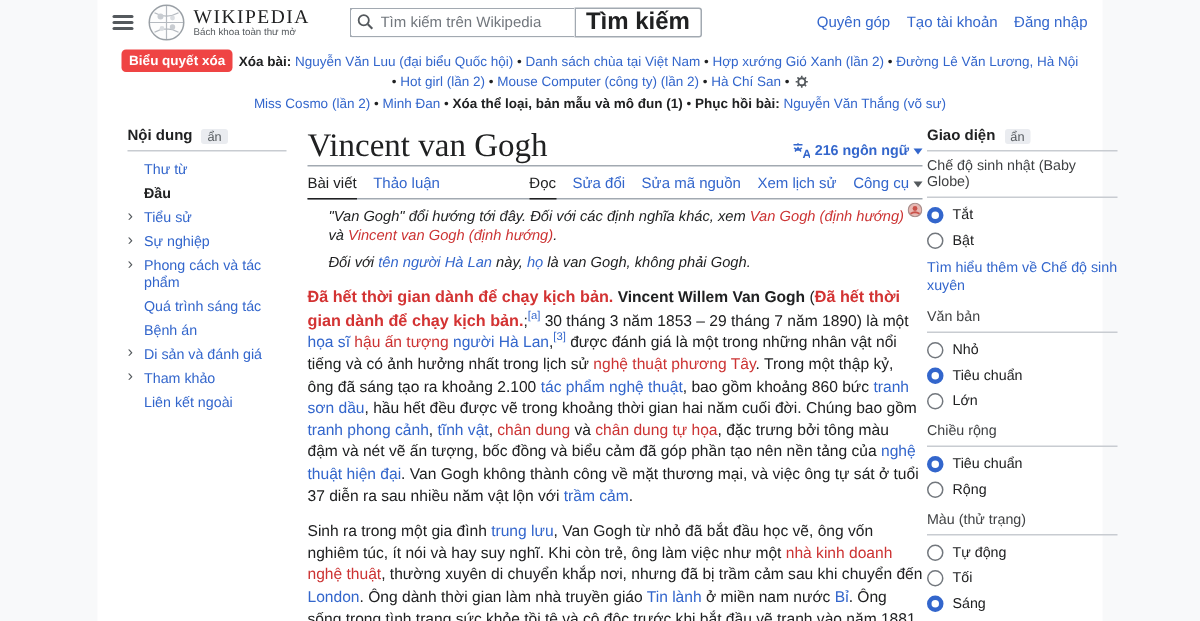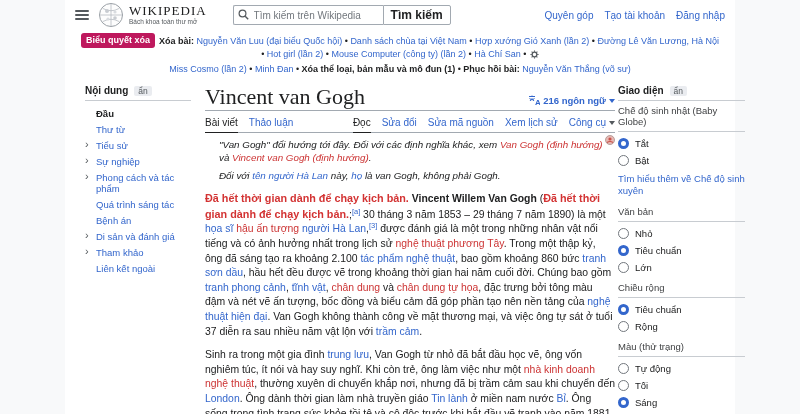--- a/index.html
+++ b/index.html
@@ -17,27 +17,27 @@
   .burger div{height:1.6px;background:#54595d;border-radius:1px;}
   .logo{display:flex;align-items:center;gap:5px;}
   .wordmark{display:flex;flex-direction:column;line-height:1;}
   .wm-title{font-family:"Liberation Serif",serif;font-size:13px;letter-spacing:1px;color:#202122;}
   .wm-tag{font-size:6.5px;color:#54595d;margin-top:2px;}
   .search{display:flex;margin-left:26px;}
   .search-box{position:relative;}
   .search-input{width:150px;height:20px;box-sizing:border-box;border:1px solid #a2a9b1;border-right:none;border-radius:2px 0 0 2px;font-size:10px;padding:0 4px 0 20px;color:#202122;font-family:"Liberation Sans",sans-serif;}
   .search-input::placeholder{color:#72777d;}
   .search-icon{position:absolute;left:5px;top:4px;}
-  .search-btn{height:20px;border:1px solid #a2a9b1;background:#fff;border-radius:0 2px 2px 0;font-size:12px;font-weight:bold;color:#202122;padding:0 7px;cursor:pointer;font-family:"Liberation Sans",sans-serif;}
+  .search-btn{height:20px;border:1px solid #a2a9b1;background:#fff;border-radius:0 2px 2px 0;font-size:16px;font-weight:bold;color:#202122;padding:0 7px;cursor:pointer;font-family:"Liberation Sans",sans-serif;}
   .header-links{margin-left:auto;display:flex;gap:11px;font-size:10px;}
   .header-links a{color:#3366cc;}
 
   
   .notice{text-align:center;font-size:9px;line-height:13px;padding:3px 14px 5px;color:#202122;}
-  .badge{display:inline-block;background:#be185d;color:#fff;font-weight:bold;font-size:9px;padding:1px 5px;border-radius:3px;margin-right:4px;vertical-align:1px;}
+  .badge{display:inline-block;background:#ef4444;color:#fff;font-weight:bold;font-size:9px;padding:1px 5px;border-radius:3px;margin-right:4px;vertical-align:1px;}
 
   
   .cols{display:flex;padding-left:20px;box-sizing:border-box;margin-top:4px;}
   .toc{width:106px;margin-right:14px;font-size:9.5px;flex-shrink:0;}
   .panel-head{display:flex;align-items:center;gap:6px;font-size:10px;font-weight:bold;padding-bottom:4px;border-bottom:1px solid #c8ccd1;margin-bottom:4px;}
   .chip{background:#eaecf0;color:#54595d;font-weight:normal;font-size:8.5px;padding:0 4px;border-radius:2px;cursor:pointer;text-align:right;}
   .toc-item{position:relative;padding:2.5px 0 2.5px 11px;color:#3366cc;cursor:pointer;}
   .toc-item.active .toc-label{color:#202122;font-weight:bold;}
   .chev{position:absolute;left:0;top:1px;color:#54595d;font-size:11px;}
 
@@ -122,22 +122,22 @@
     <span><a class="sg-l">Miss Cosmo (lần 2)</a><span class="sg-t"> • </span><a class="sg-l">Minh Đan</a><span class="sg-t"> • </span><span class="sg-nb">Xóa thể loại, bản mẫu và mô đun (1)</span><span class="sg-t"> • </span><span class="sg-nb">Phục hồi bài: </span><a class="sg-l">Nguyễn Văn Thắng (võ sư)</a></span>
   </div>
 
   <div class="cols">
 
     <div class="toc">
       <div class="panel-head">
         <span>Nội dung</span>
         <span class="chip">ẩn</span>
       </div>
+      <div class="toc-item"><span class="toc-label">Thư từ</span></div>
       <div class="toc-item active"><span class="toc-label">Đầu</span></div>
-      <div class="toc-item"><span class="toc-label">Thư từ</span></div>
       <div class="toc-item"><span class="chev">›</span><span class="toc-label">Tiểu sử</span></div>
       <div class="toc-item"><span class="chev">›</span><span class="toc-label">Sự nghiệp</span></div>
       <div class="toc-item"><span class="chev">›</span><span class="toc-label">Phong cách và tác phẩm</span></div>
       <div class="toc-item"><span class="toc-label">Quá trình sáng tác</span></div>
       <div class="toc-item"><span class="toc-label">Bệnh án</span></div>
       <div class="toc-item"><span class="chev">›</span><span class="toc-label">Di sản và đánh giá</span></div>
       <div class="toc-item"><span class="chev">›</span><span class="toc-label">Tham khảo</span></div>
       <div class="toc-item"><span class="toc-label">Liên kết ngoài</span></div>
     </div>
 

